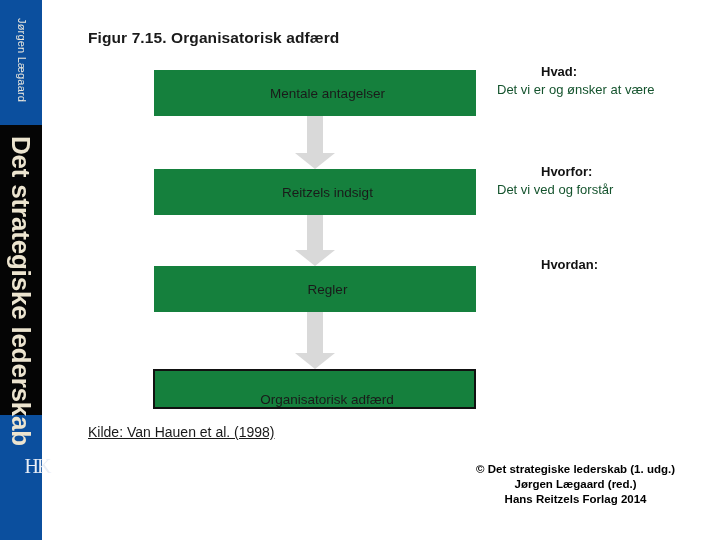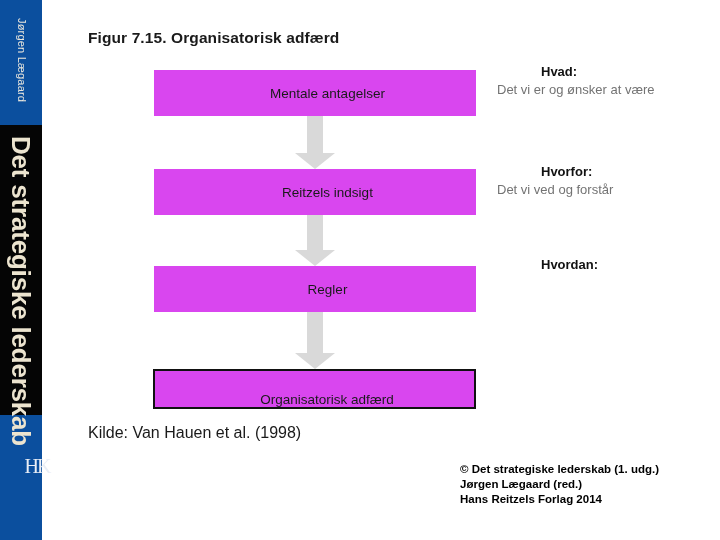--- a/index.html
+++ b/index.html
@@ -101,21 +101,21 @@
     color: #1a1a1a;
     letter-spacing: .1px;
   }
 
   
   .flow-box {
     position: absolute;
     left: 112px;
     width: 322px;
     height: 46px;
-    background: #d946ef;
+    background: #15803d;
     display: flex;
     align-items: center;
     justify-content: center;
     font-size: 13.5px;
     color: #1a1a1a;
     box-sizing: border-box;
     padding-left: 25px;
   }
   #box-1 { top: 70px; }
   #box-2 { top: 169px; }
@@ -171,41 +171,42 @@
   }
   .annotation .ann-head {
     font-size: 13px;
     font-weight: bold;
     color: #111111;
     line-height: 1.35;
     padding-left: 44px;
   }
   .annotation .ann-body {
     font-size: 13px;
-    color: #737373;
+    color: #14532d;
     line-height: 1.35;
   }
   #annotation-1 { top: 63px; }
   #annotation-2 { top: 163px; }
   #annotation-3 { top: 256px; }
 
   
   #source-note {
     position: absolute;
     left: 46px;
     top: 424px;
-    font-size: 16px;
+    font-size: 14px;
     color: #1a1a1a;
+    text-decoration: underline;
   }
 
   #copyright {
     position: absolute;
-    right: 26px;
+    right: 10px;
     top: 462px;
-    text-align: left;
+    text-align: center;
     font-size: 11.5px;
     font-weight: bold;
     color: #000000;
     line-height: 1.32;
     margin-left: 41px;
   }
 </style>
 </head>
 <body>
 

